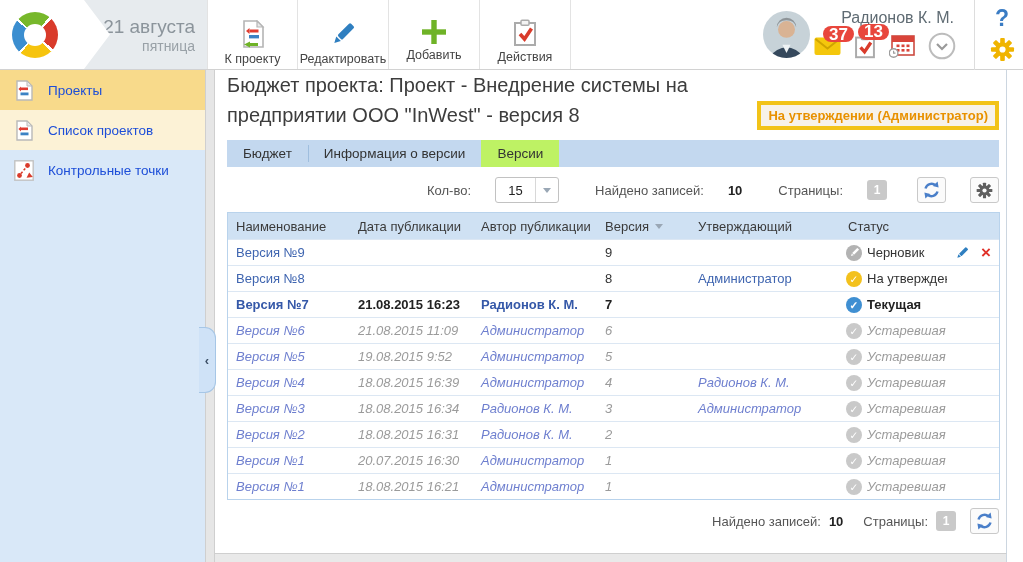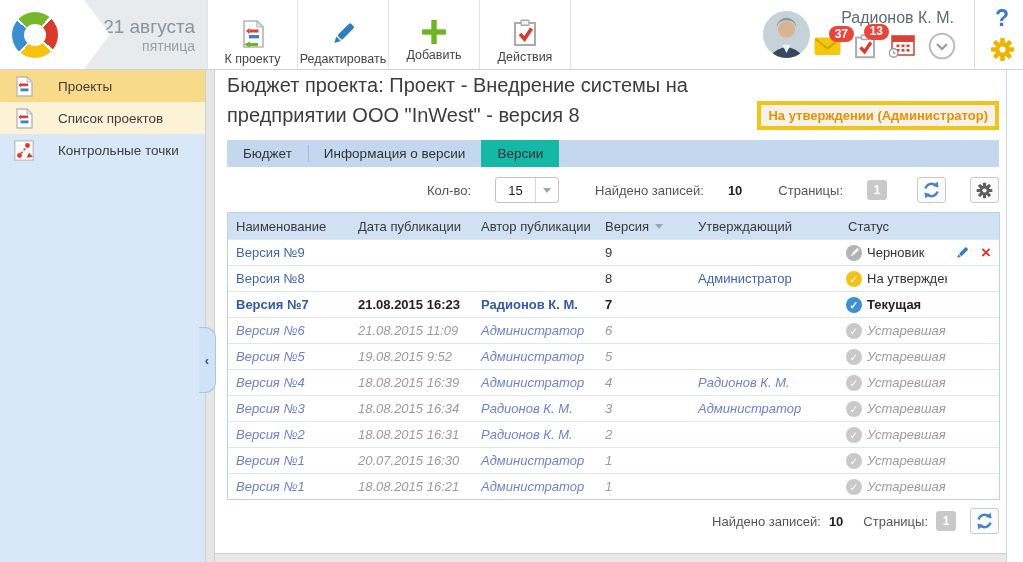--- a/index.html
+++ b/index.html
@@ -30,51 +30,51 @@
   .tb-label { font-size:12.5px; color:#444; margin-top:3px; white-space:nowrap; }
   .tb-caret { margin-top:3px; height:7px; }
 
   .header-right { margin-left:auto; display:flex; align-items:center; }
   .avatar { width:47px; height:47px; border-radius:50%; overflow:hidden; flex:0 0 47px; cursor:pointer; }
   .user-col { display:flex; flex-direction:column; align-items:flex-end; margin-left:4px; }
   .user-name { font-size:16px; color:#5f6b73; margin:0 6px 5px 0; cursor:pointer; white-space:nowrap; }
   .icon-row { display:flex; align-items:center; gap:13px; padding-right:4px; }
   .badge-wrap { position:relative; cursor:pointer; display:flex; }
   .badge { position:absolute; top:-10px; right:-13px; background:#e8463c; color:#fff;
-    font-size:12px; font-weight:bold; padding:1.5px 6px; border-radius:10px; line-height:13px;margin-left:44px; }
+    font-size:17px; font-weight:bold; padding:1.5px 6px; border-radius:10px; line-height:13px;margin-left:44px; }
   .hr-sep { width:1px; height:70px; background:#ddd; margin:0 8px 0 14px; }
   .help-col { width:40px; height:70px; display:flex; flex-direction:column; align-items:center; justify-content:space-evenly; padding-right:2px; }
   .help { color:#3a7cc4; font-size:23px; font-weight:bold; cursor:pointer; line-height:1; }
 
   
   .body-row { flex:1; display:flex; min-height:0; position:relative; }
   .sidebar { width:205px; flex:0 0 205px; background:#d9e8f8; }
-  .side-item { height:32px; display:flex; align-items:center; gap:24px; padding-left:14px;
-    font-size:13.5px; color:#404040; cursor:pointer; }
+  .side-item { height:40px; display:flex; align-items:center; gap:14px; padding-left:14px;
+    font-size:13.5px; color:#1d4ed8; cursor:pointer; }
   .side-item.active { background:#f8da8b; }
   .side-item.sub { background:#fcf2d6; }
   .side-icon { width:20px; display:flex; justify-content:center; }
   .divider { width:10px; flex:0 0 10px; background:#e6e6e6; border-left:1px solid #cfcfcf; border-right:1px solid #cfcfcf; position:relative; }
   .collapse-handle { position:absolute; left:-7px; top:257px; width:17px; height:66px; z-index:5;
     background:#cfe2f7; border:1px solid #a6c6e6; border-left:none; border-radius:0 11px 11px 0;
     display:flex; align-items:center; justify-content:center; color:#3c4f66; font-weight:bold; font-size:13px; cursor:pointer; }
 
   .content { flex:1; display:flex; flex-direction:column; background:#fff; min-width:0; }
   .panel { width:792px; border-right:1px solid #ccd6e0; padding:0 7px 0 12px; flex:1; display:flex; flex-direction:column; }
   .bottom-strip { width:792px; height:9px; background:#e9e9e9; border-top:1px solid #cfcfcf; border-right:1px solid #ccd6e0; }
 
   .title-row { display:flex; align-items:flex-end; gap:12px; }
   .page-title { font-size:20px; color:#3d3d3d; line-height:30px; flex:1; }
   .status-annotation { border:4px solid #f2c318; background:#f7f2e9; color:#e89100;
     font-weight:bold; font-size:13px; padding:3px 7px; white-space:nowrap; }
 
   .tabs { display:flex; background:#c3d8ef; height:27px; margin-top:10px; }
   .tab { padding:0 16px; line-height:27px; font-size:13.5px; color:#333; cursor:pointer; position:relative; }
   .tab.sep-left:before { content:""; position:absolute; left:0; top:5px; bottom:5px; width:1px; background:#9fbede; }
-  .tab.active { background:#14b8a6; }
+  .tab.active { background:#bef264; }
 
   .controls { display:flex; align-items:center; justify-content:flex-end; gap:24px; margin:10px 0 9px; color:#555; }
   .ctl-label { margin-left:12px; }
   .ctl-value { font-weight:bold; color:#222; }
   .select { width:64px; height:26px; border:1px solid #c2c2c2; border-radius:3px; background:#fff; display:flex; cursor:pointer; }
   .select .val { flex:1; display:flex; align-items:center; justify-content:center; color:#222; }
   .sel-arrow { width:23px; border-left:1px solid #d8d8d8; display:flex; align-items:center; justify-content:center; }
   .caret-down { width:0; height:0; border-left:4px solid transparent; border-right:4px solid transparent; border-top:5px solid #9aa7b5; }
   .page-chip { width:20px; height:20px; background:#c9c9c9; border-radius:3px; color:#fff; font-weight:bold;
     font-size:12px; display:flex; align-items:center; justify-content:center; cursor:pointer; }

